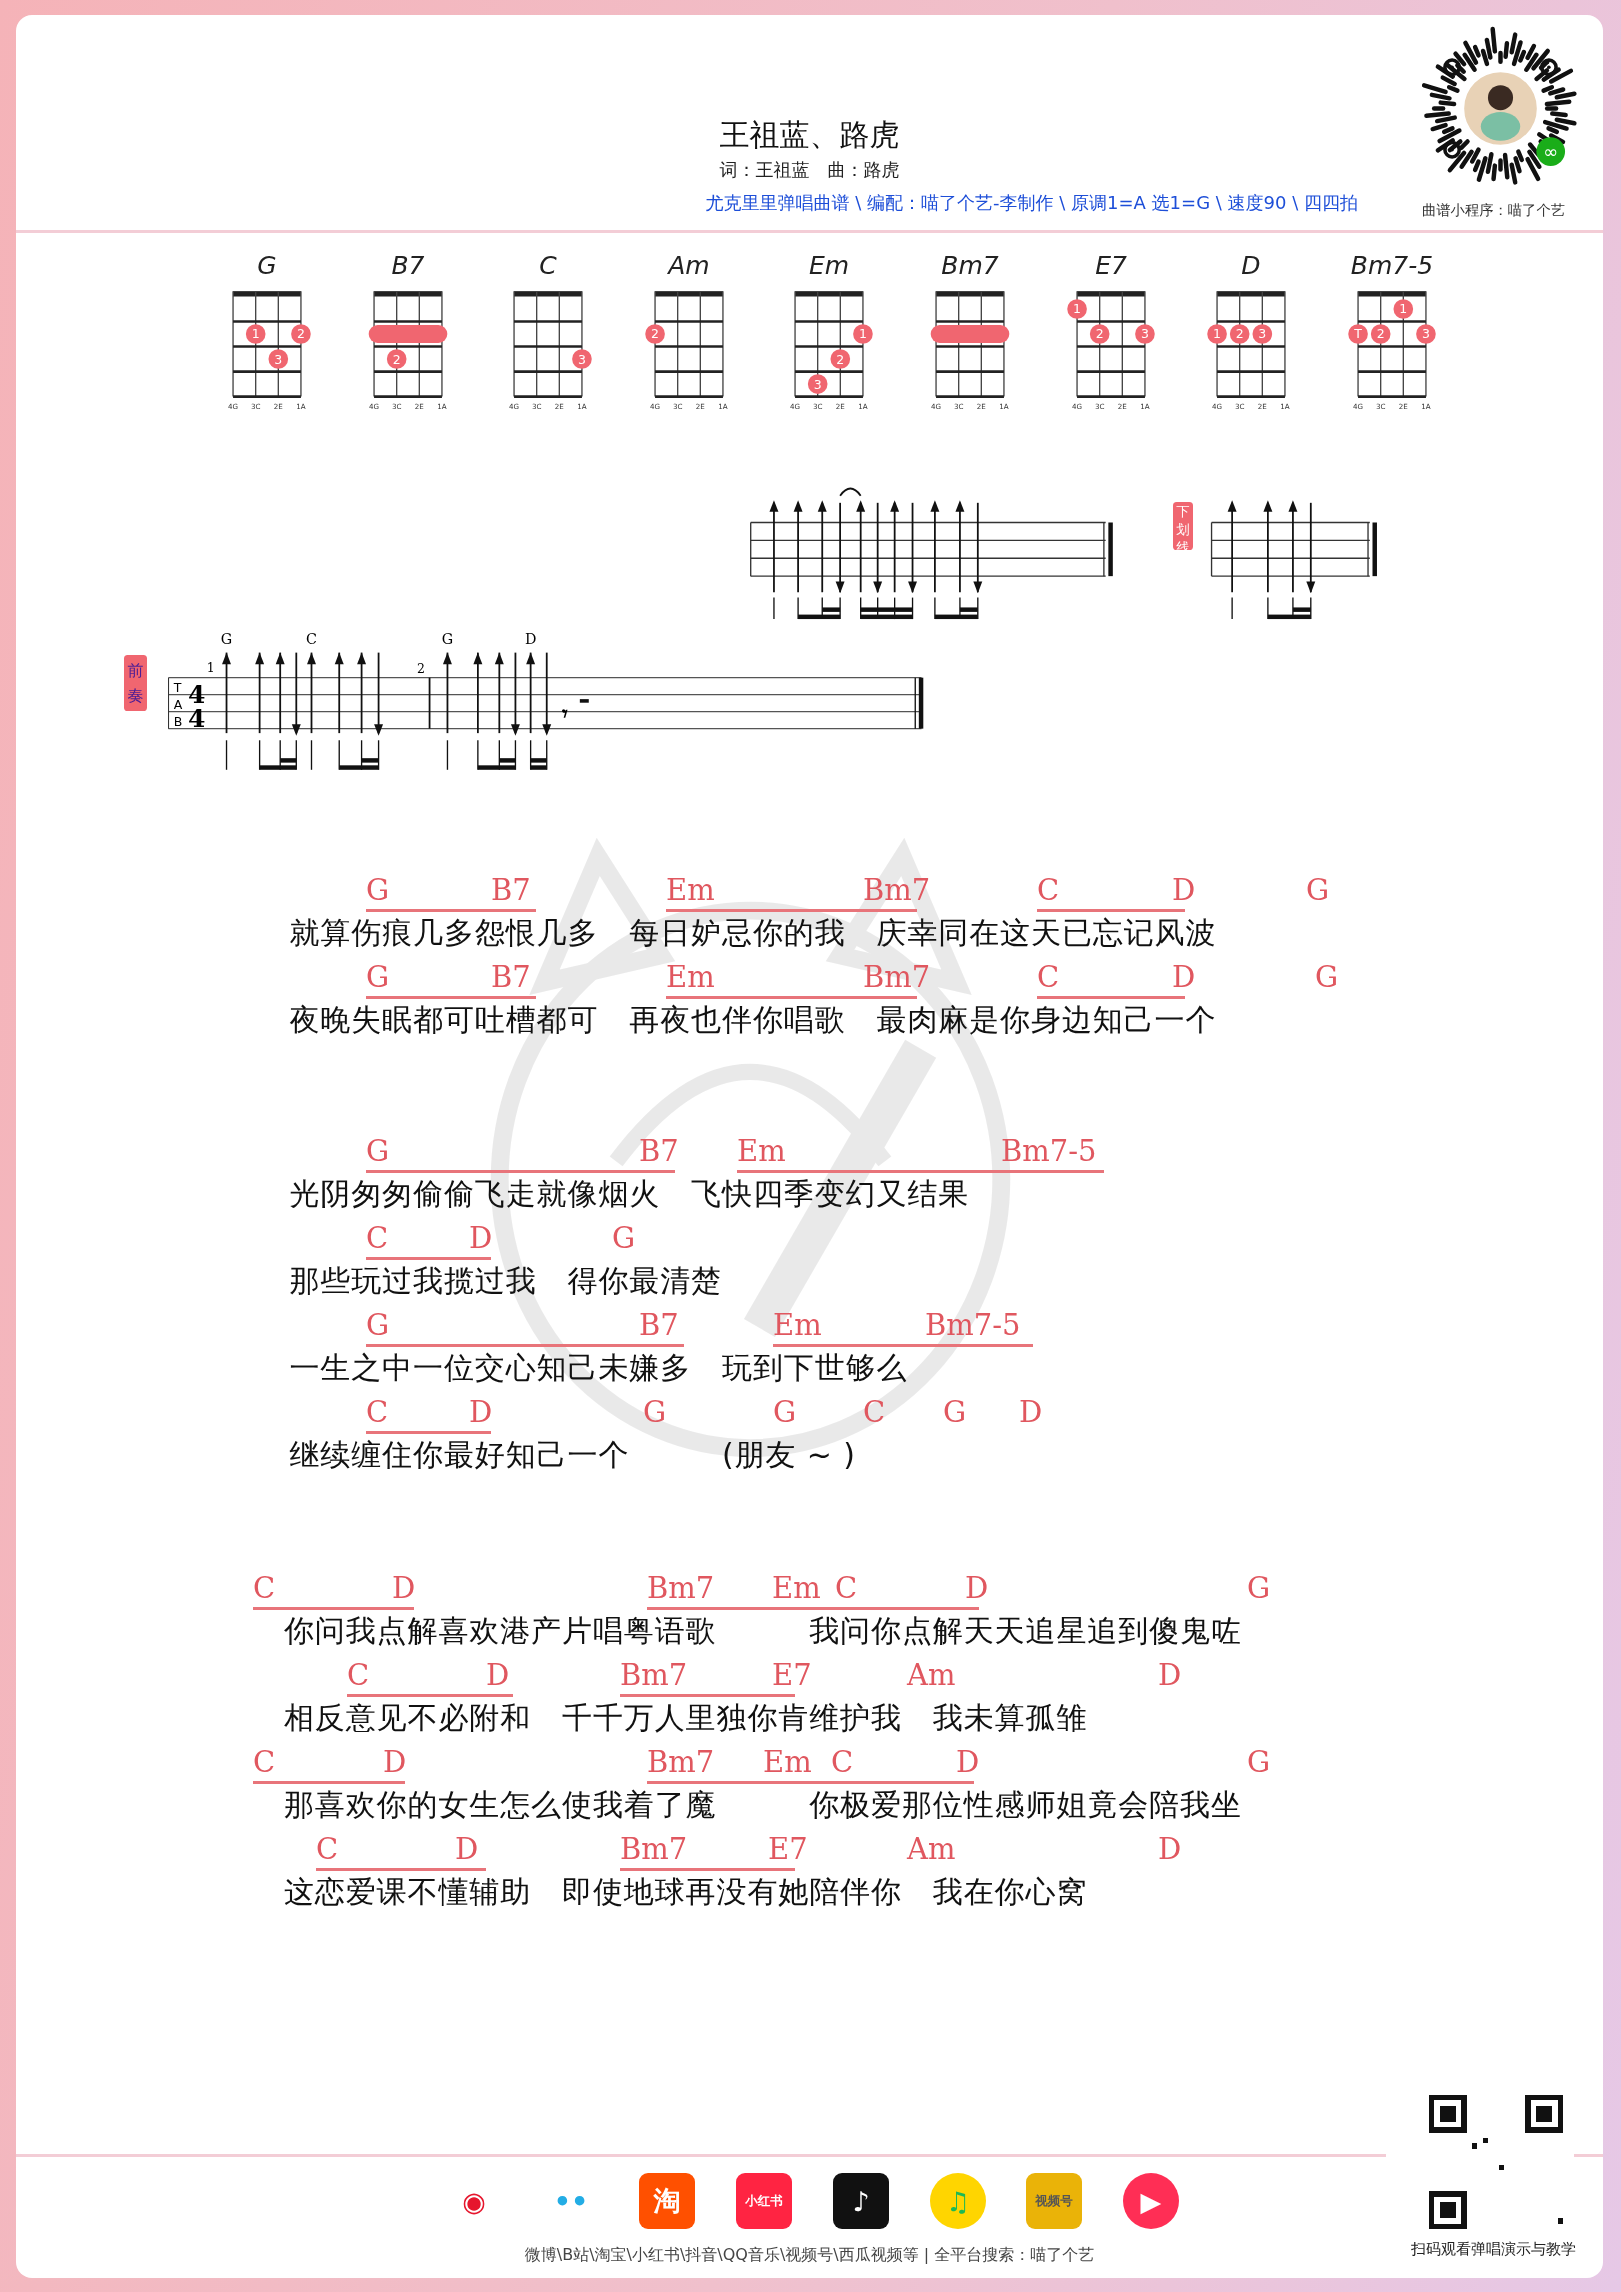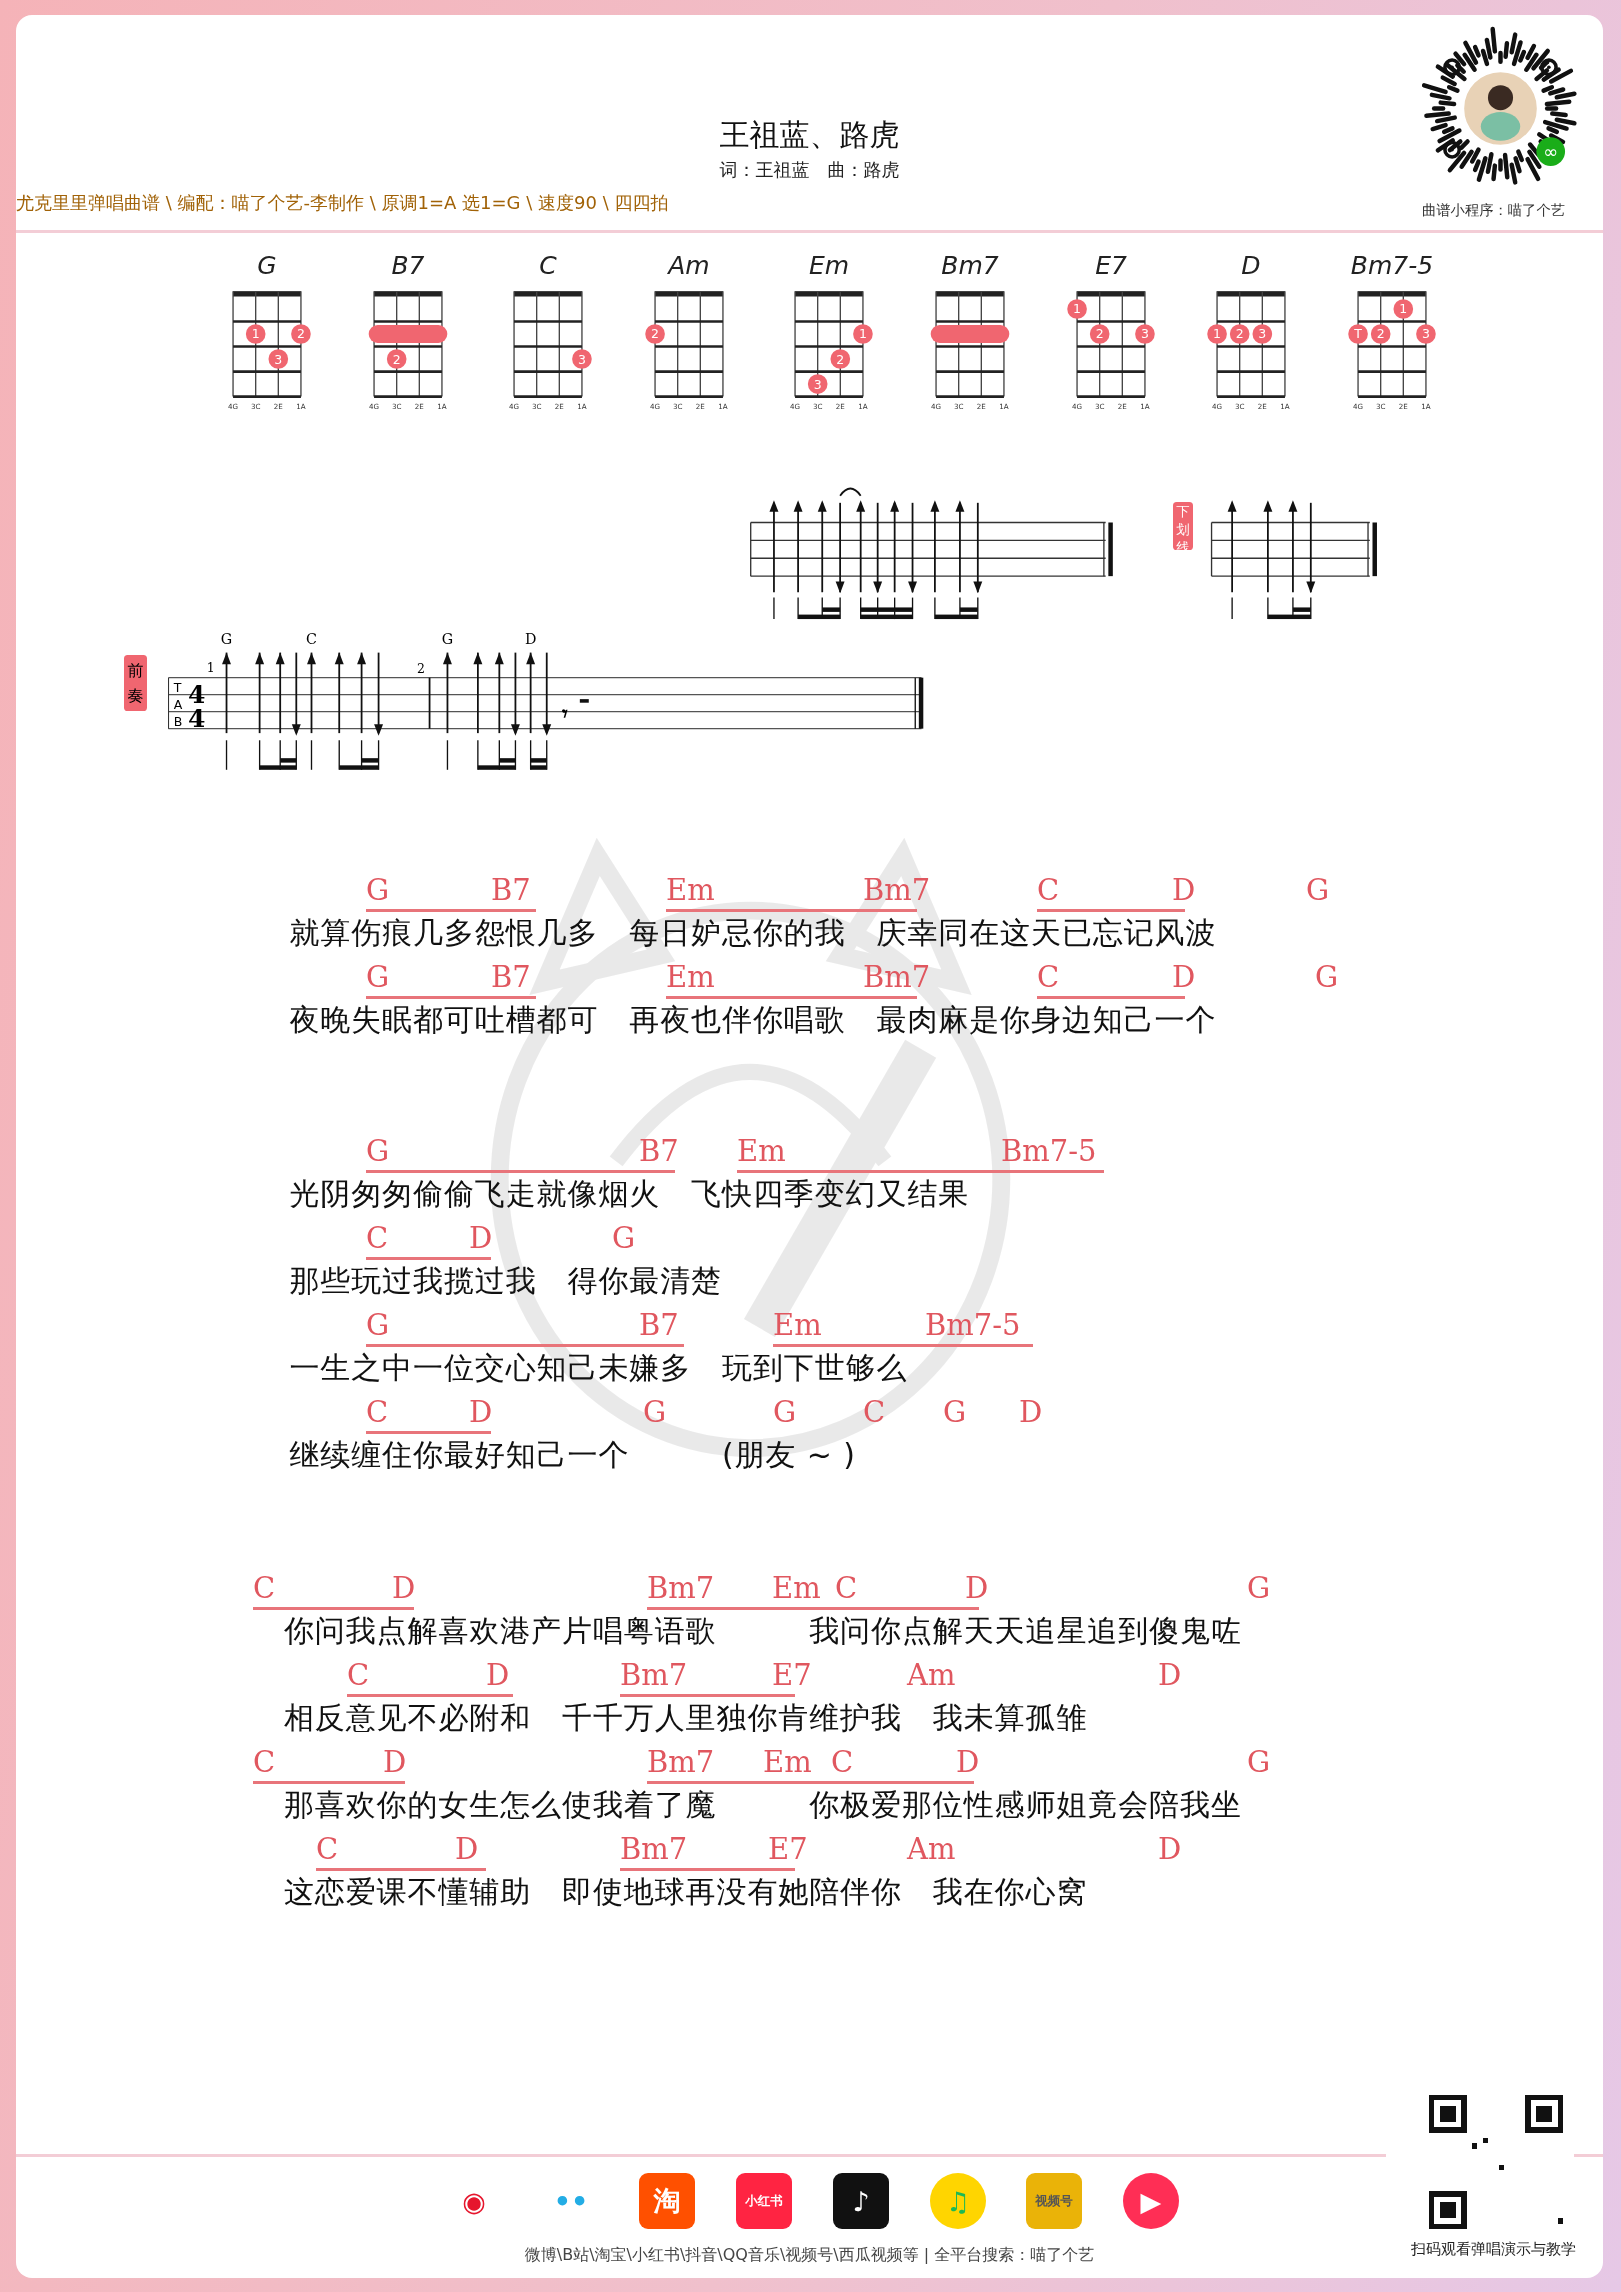--- a/index.html
+++ b/index.html
@@ -5,32 +5,32 @@
   *{box-sizing:border-box;margin:0;padding:0;}
   html,body{width:1621px;height:2293px;overflow:hidden;}
   body{background:linear-gradient(100deg,#f5b3b8 0%,#f0c0cc 55%,#e6c8e6 100%);font-family:"DejaVu Sans","Liberation Sans",sans-serif;position:relative;}
   .sheet{position:absolute;left:16px;top:15px;width:1587px;height:2263px;background:#fff;border-radius:16px;overflow:hidden;}
   .abs{position:absolute;}
   .title{left:0;width:1587px;top:5.4px;text-align:center;font-size:86px;font-weight:bold;color:#111;letter-spacing:1.8px;}
   .title-inner{display:inline-block;position:relative;}
   .cant-badge{position:absolute;right:-47px;top:38px;width:25px;height:52px;background:#f06670;border-radius:4.5px;color:#fff;font-size:16px;line-height:25px;text-align:center;font-weight:normal;padding-top:0.9px;}
   .artist{left:0;width:1587px;top:100px;text-align:center;font-size:30px;color:#111;}
   .credits{left:0;width:1587px;top:143px;text-align:center;font-size:18px;color:#222;}
-  .meta{left:0;width:1342px;top:176px;text-align:left;font-size:18px;color:#a16207;}
+  .meta{left:0;width:1342px;top:176px;text-align:right;font-size:18px;color:#1d4ed8;}
   .header-divider{left:0;top:215px;width:1587px;height:2.7px;background:#f3cdd6;}
   .miniqr{left:1402px;top:10.7px;width:165px;height:165px;}
   .miniqr-label{left:1379px;top:186px;width:197px;text-align:center;font-size:14.3px;color:#333;}
   .chords{left:206px;top:235px;width:1254px;height:179px;}
   .chord{position:absolute;top:0;width:90px;}
   .chord-name{text-align:center;font-size:25px;font-style:italic;color:#222;height:32px;line-height:32px;}
   .chord svg{display:block;margin-top:1.8px;}
   .strum1{left:730px;top:461px;width:376px;height:152px;}
   .strum2{left:1191px;top:461px;width:215px;height:152px;}
   .xia-badge{left:1157px;top:487px;width:19.7px;height:48px;background:#f06670;border-radius:3.6px;color:#fff;font-size:13.4px;line-height:18px;text-align:center;padding-top:0.9px;}
-  .intro-badge{left:108px;top:640px;width:23px;height:56px;background:#f06670;border-radius:3.6px;color:#000000;font-size:16px;line-height:25px;text-align:center;padding-top:2.7px;}
+  .intro-badge{left:108px;top:640px;width:23px;height:56px;background:#f06670;border-radius:3.6px;color:#4c1d95;font-size:16px;line-height:25px;text-align:center;padding-top:2.7px;}
   .intro{left:152px;top:609px;width:770px;height:161px;}
   .watermark{left:421px;top:788px;width:627px;height:699px;opacity:0.10;}
   .line{position:absolute;height:90px;}
   .chord-lbl{position:absolute;font-family:"DejaVu Serif","Liberation Serif",serif;font-size:29px;color:#e0575f;top:0;line-height:30px;white-space:nowrap;}
   .uline{position:absolute;height:2.7px;background:#e8747a;top:34px;}
   .lyric{position:absolute;top:38px;font-size:30px;color:#111;white-space:nowrap;letter-spacing:0.9px;}
   .footer-note{left:0;width:1587px;top:2096px;text-align:center;font-size:18px;color:#555;}
   .footer-divider{left:0;top:2139px;width:1370px;height:2.7px;background:#f3cdd6;}
   .footer-divider2{left:1558px;top:2139px;width:29px;height:2.7px;background:#f3cdd6;}
   .socials{left:430px;top:2158px;width:770px;height:63px;}

